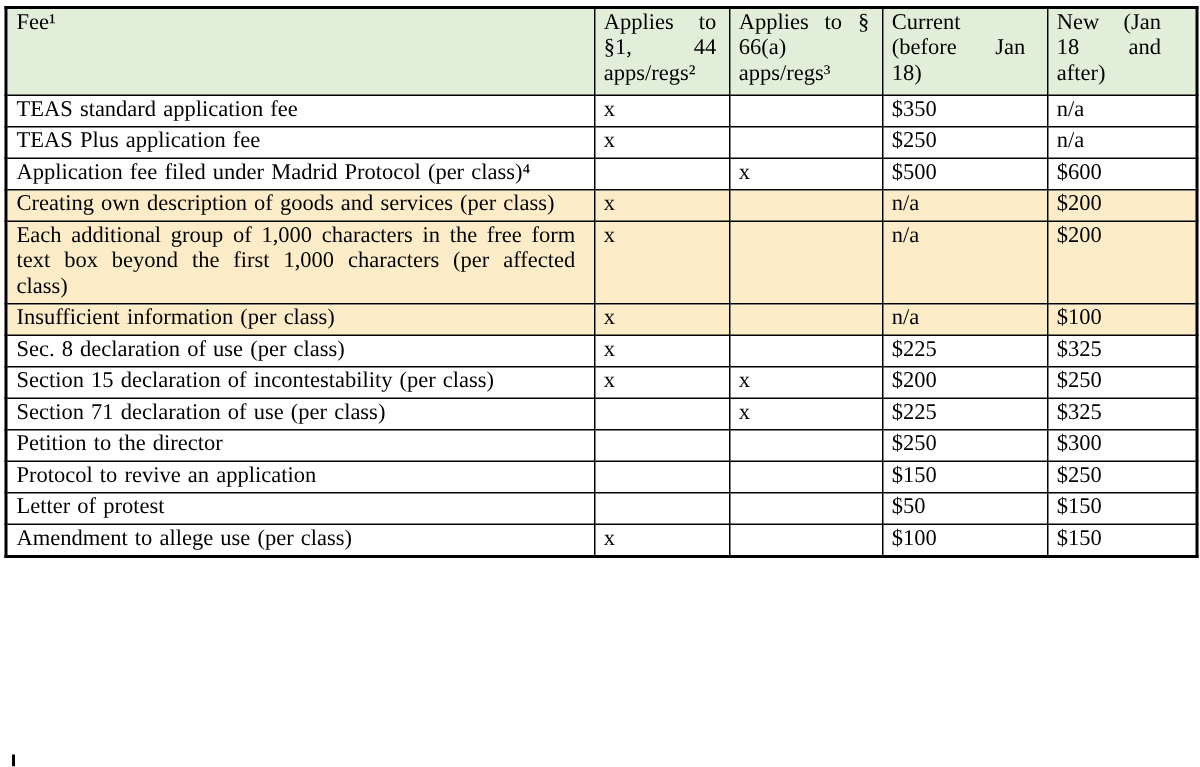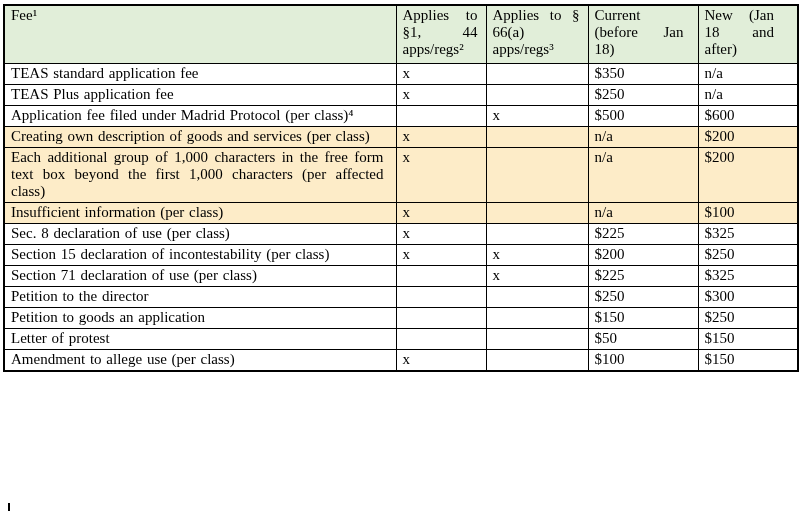--- a/index.html
+++ b/index.html
@@ -147,21 +147,21 @@
             <td class="c5">$325</td>
           </tr>
           <tr>
             <td class="c1">Petition to the director</td>
             <td class="c2"></td>
             <td class="c3"></td>
             <td class="c4">$250</td>
             <td class="c5">$300</td>
           </tr>
           <tr>
-            <td class="c1">Petition to goods an application</td>
+            <td class="c1">Protocol to revive an application</td>
             <td class="c2"></td>
             <td class="c3"></td>
             <td class="c4">$150</td>
             <td class="c5">$250</td>
           </tr>
           <tr>
             <td class="c1">Letter of protest</td>
             <td class="c2"></td>
             <td class="c3"></td>
             <td class="c4">$50</td>

